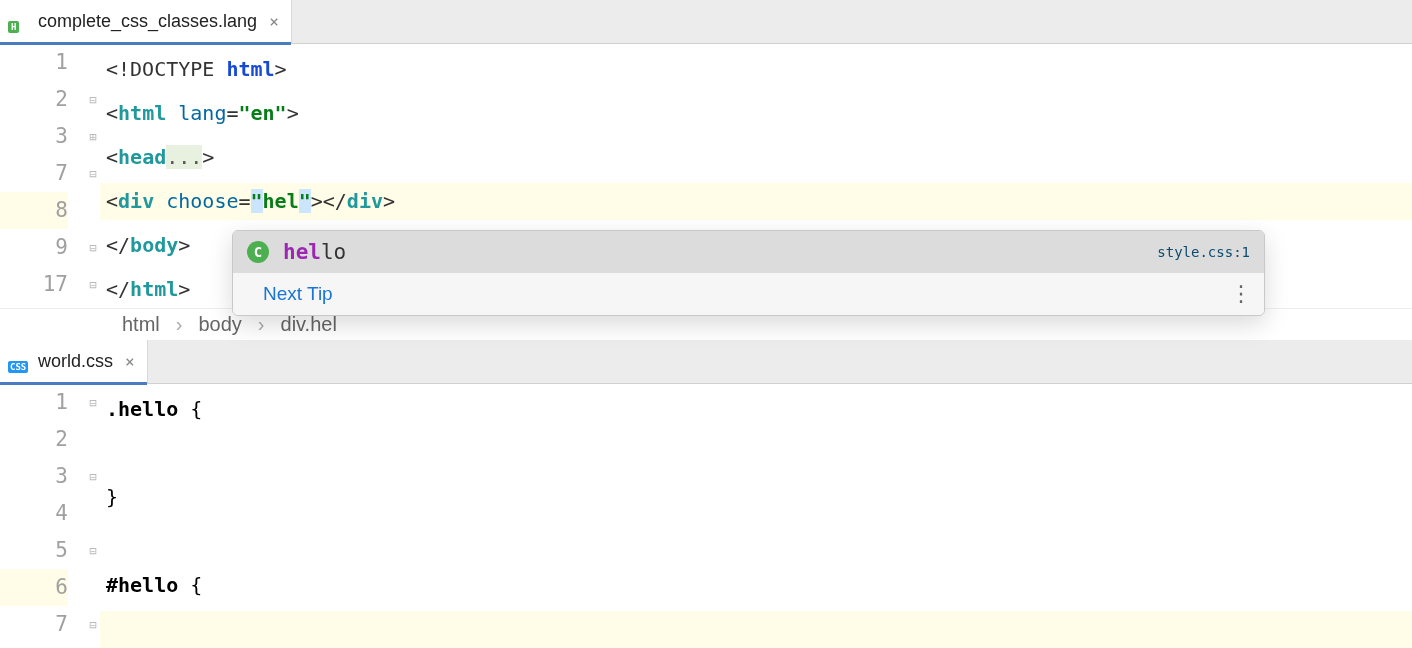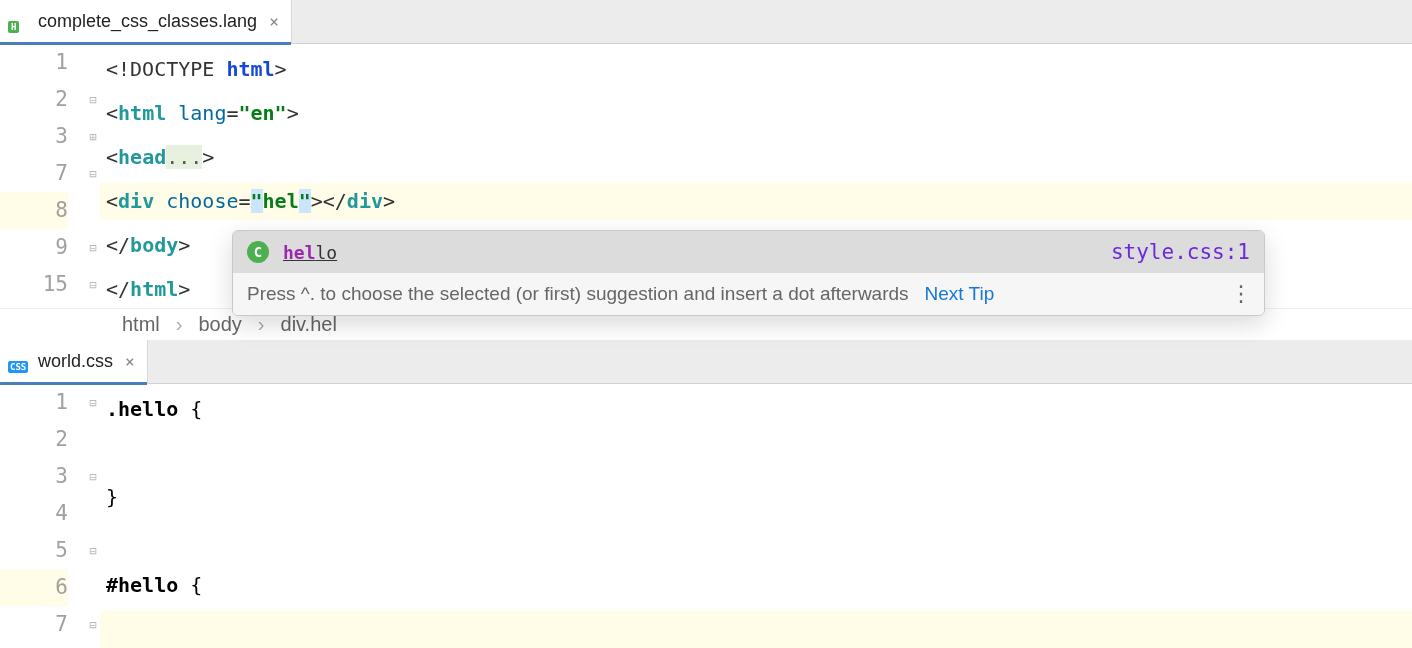--- a/index.html
+++ b/index.html
@@ -185,29 +185,28 @@
   border-radius: 50%;
   color: #fff;
   font-size: 14px;
   font-weight: bold;
   display: flex;
   align-items: center;
   justify-content: center;
   margin-right: 14px;
 }
 .popup-text {
-  font-size: 18px;
+  font-size: 21px;
   color: #333;
-  text-decoration: underline;
 }
 .popup-text .match { color: #9c27b0; font-weight: bold; }
 .popup-loc {
   margin-left: auto;
-  color: #6d28d9;
-  font-size: 21px;
+  color: #0c4a6e;
+  font-size: 14px;
 }
 .popup-footer {
   height: 42px;
   display: flex;
   align-items: center;
   padding: 0 14px;
   font-family: -apple-system, "Segoe UI", sans-serif;
   font-size: 19px;
   color: #666;
   background: #f6f6f6;
@@ -241,21 +240,21 @@
     </div>
   </div>
   <div class="code-area">
     <div class="gutter">
       <div class="ln">1</div>
       <div class="ln">2</div>
       <div class="ln">3</div>
       <div class="ln">7</div>
       <div class="ln current">8</div>
       <div class="ln">9</div>
-      <div class="ln">15</div>
+      <div class="ln">17</div>
     </div>
     <div class="fold-col">
       <div class="fold-mark"></div>
       <div class="fold-mark">⊟</div>
       <div class="fold-mark">⊞</div>
       <div class="fold-mark">⊟</div>
       <div class="fold-mark"></div>
       <div class="fold-mark">⊟</div>
       <div class="fold-mark">⊟</div>
     </div>
@@ -276,21 +275,20 @@
     <span>div.hel</span>
   </div>
 
   <div class="popup">
     <div class="popup-item">
       <div class="popup-icon">C</div>
       <span class="popup-text"><span class="match">hel</span><span>lo</span></span>
       <span class="popup-loc">style.css:1</span>
     </div>
     <div class="popup-footer">
-      <span>Press ^. to choose the selected (or first) suggestion and insert a dot afterwards</span>
       <span class="popup-link">Next Tip</span>
       <span class="popup-more">⋮</span>
     </div>
   </div>
 </div>
 
 <div class="editor-pane bottom-editor">
   <div class="tab-bar">
     <div class="tab active-css">
       <div class="file-icon-css">

